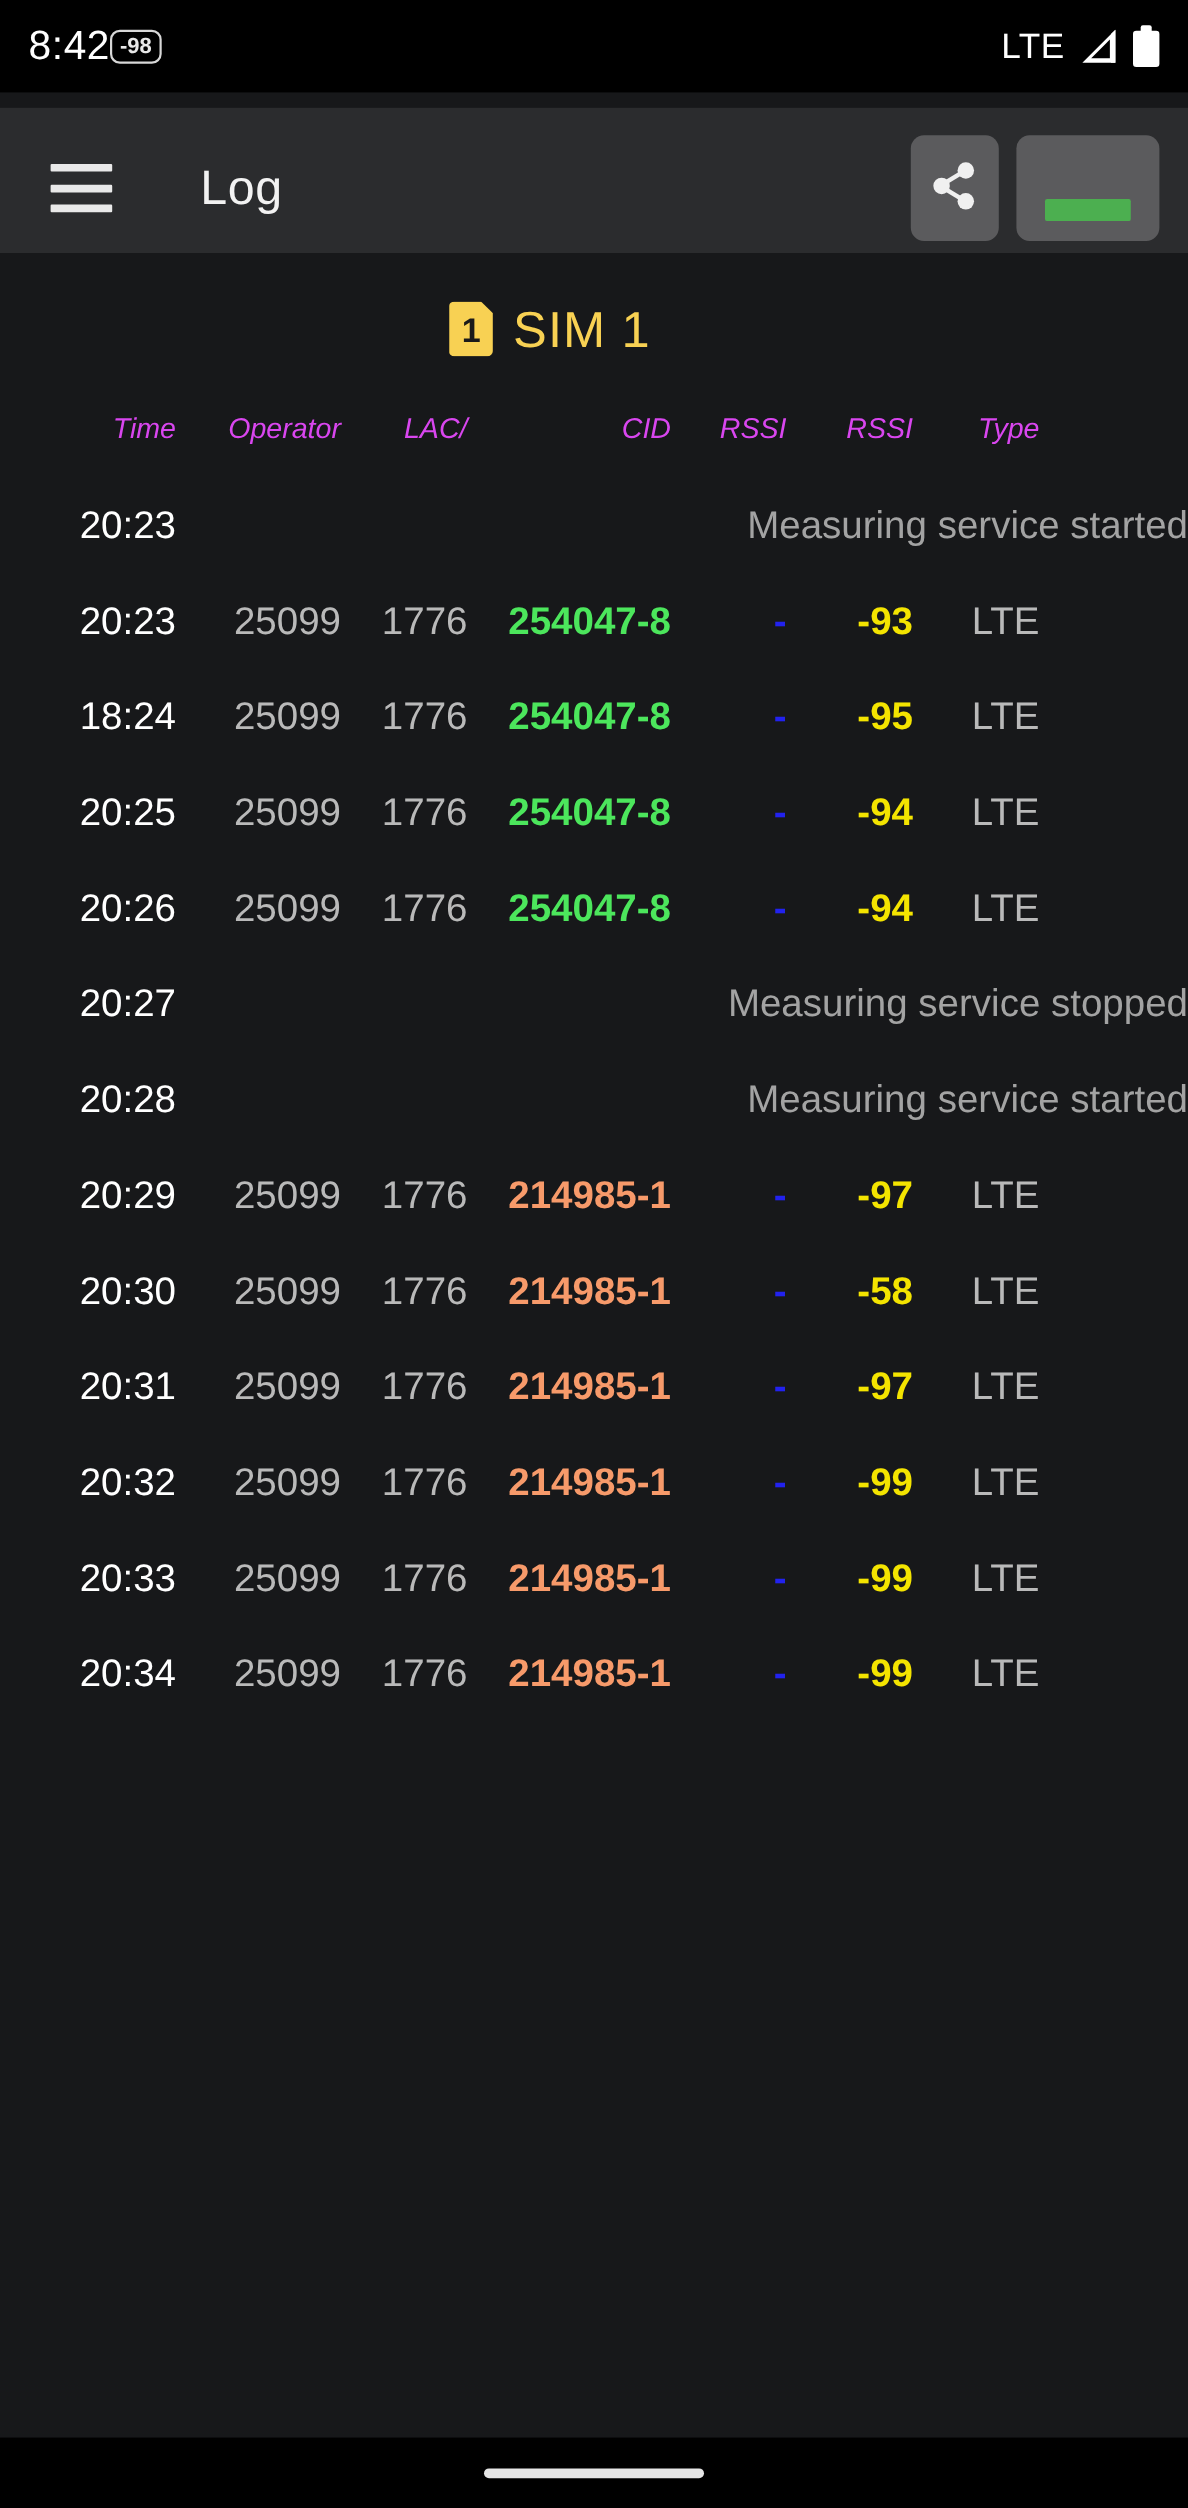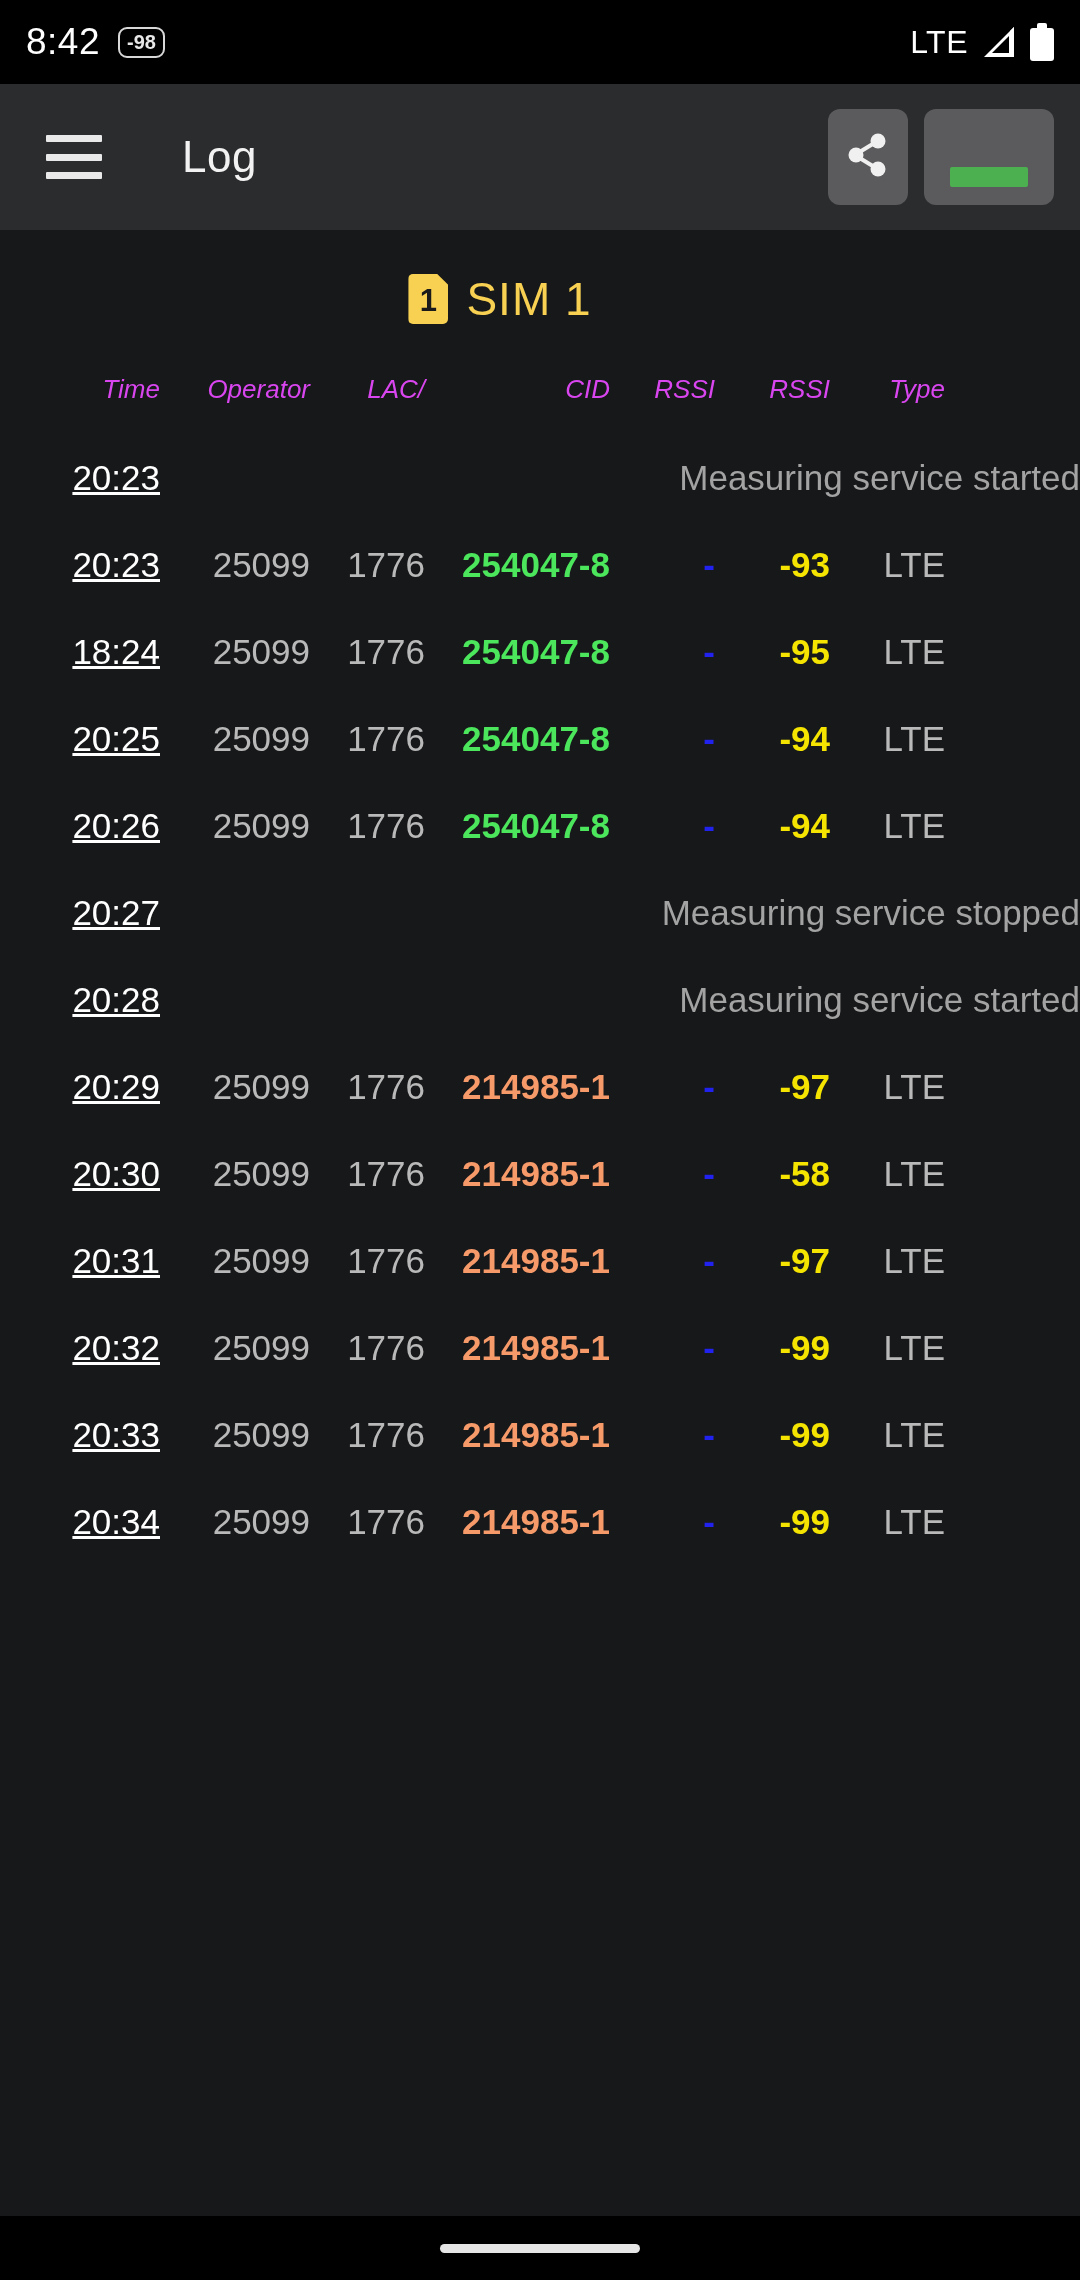--- a/index.html
+++ b/index.html
@@ -10,21 +10,21 @@
     overflow:hidden;
   }
   #app { position:relative; width:1080px; height:2280px; background:#17181a; }
 
   
   .statusbar{
     height:84px; background:#000; color:#fff;
     display:flex; align-items:center; padding:0 26px;
     position:relative;
   }
-  .sb-left{ display:flex; align-items:center; gap:18px; }
+  .sb-left{ display:flex; align-items:center; }
   .sb-clock{ font-size:37px; letter-spacing:.5px; font-family:"Liberation Sans", sans-serif; }
   .sb-badge{
     border:2.5px solid #d8d8d8; border-radius:9px;
     color:#e8e8e8; font-size:20px; font-weight:bold;
     padding:3px 7px 4px 7px; line-height:1;
     min-width:44px; text-align:center;
   }
   .sb-right{ margin-left:auto; display:flex; align-items:center; gap:12px; }
   .sb-lte{ font-size:32px; letter-spacing:.5px; }
   .sig{ width:38px; height:34px; position:relative; }
@@ -37,20 +37,21 @@
   .batt .cap{
     position:absolute; left:7px; top:0; width:10px; height:6px;
     background:#fff; border-radius:2px 2px 0 0;
   }
 
   
   .toolbar{
     height:146px; background:#2b2c2e;
     display:flex; align-items:center; padding:0 26px;
     position:relative;
+    margin-top:14px;
   }
   .hamburger{
     width:56px; height:44px; display:flex; flex-direction:column;
     justify-content:space-between; cursor:pointer; margin-left:20px;
   }
   .hamburger span{ display:block; height:7px; background:#e9e9e9; border-radius:1px; }
   .tb-title{
     color:#f2f2f2; font-size:44px; margin-left:80px;
     font-weight:normal; letter-spacing:.5px;
   }
@@ -103,21 +104,21 @@
   col.c-time{ width:160px; }
   col.c-op  { width:150px; }
   col.c-lac { width:115px; }
   col.c-cid { width:185px; }
   col.c-rssi{ width:105px; }
   col.c-rsrp{ width:115px; }
   col.c-type{ width:115px; }
   col.c-pad { width:135px; }
 
   th.h-time{ padding-right:0; }
-  .cell-time{ color:#ffffff;text-decoration:underline; }
+  .cell-time{ color:#ffffff; }
   .cell-op  { color:#b9b9b9; }
   .cell-lac { color:#b9b9b9; }
   .cell-cid { font-weight:bold; }
   .cell-rssi{ color:#2222ee; font-weight:bold; }
   .cell-rsrp{ color:#f4e400; font-weight:bold; }
   .cell-type{ color:#b9b9b9; }
   .cell-msg {
     color:#a3a3a3; text-align:left; padding-left:32px; font-size:35px;
   }
   tr.row-msg td.cell-time{ color:#ffffff; }

